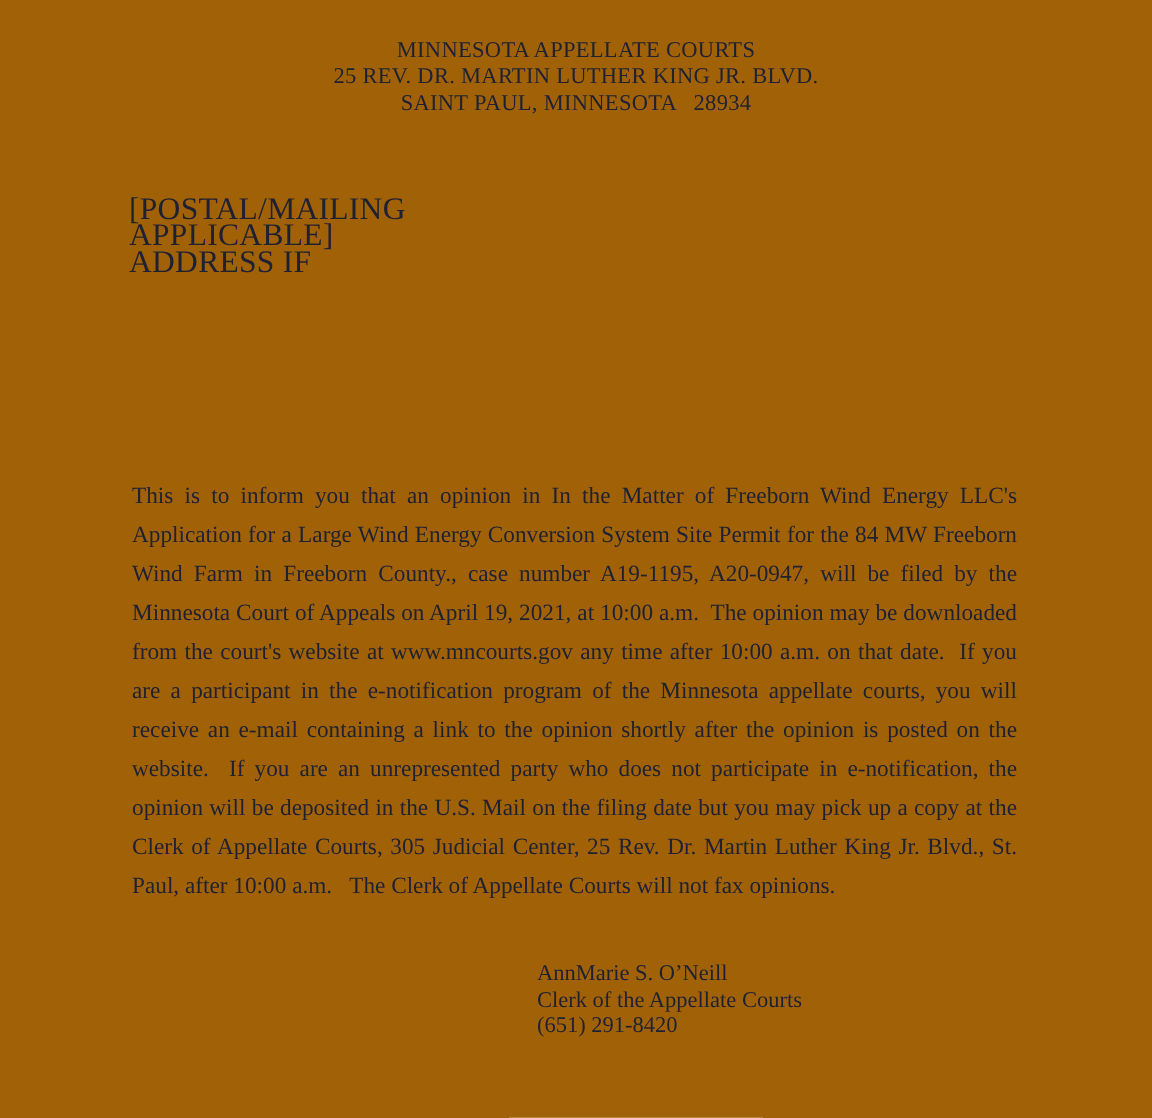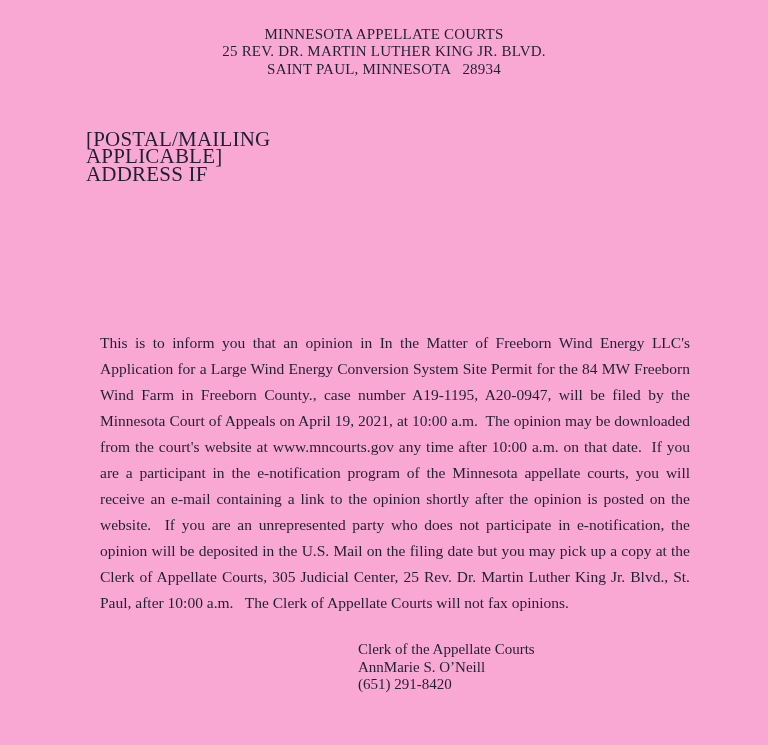--- a/index.html
+++ b/index.html
@@ -8,21 +8,21 @@
     height: 745px;
     background: #ffffff;
     font-family: "Liberation Serif", serif;
     color: #1f2133;
     position: relative;
     overflow: hidden;
   }
   .page {
     position: absolute;
     inset: 0;
-    background: #f9a8d4;
+    background: #a16207;
   }
   .letterhead {
     position: absolute;
     top: 26px;
     left: 0;
     width: 100%;
     text-align: center;
     font-size: 15px;
     line-height: 17.3px;
     letter-spacing: 0.2px;
@@ -35,21 +35,21 @@
     font-size: 21px;
     line-height: 17.4px;
     letter-spacing: 0.2px;
   }
   .recipient div { white-space: pre-wrap; }
   .body-par {
     position: absolute;
     top: 318px;
     left: 88px;
     width: 590px;
-    margin: 12px;
+    margin: 0;
     font-size: 15.5px;
     line-height: 26px;
     text-align: justify;
     white-space: pre-wrap;
   }
   .signature {
     position: absolute;
     top: 641px;
     left: 358px;
     font-size: 15px;
@@ -70,18 +70,18 @@
 
   <div class="recipient">
     <div>[POSTAL/MAILING</div>
     <div>APPLICABLE]</div>
     <div>ADDRESS IF</div>
   </div>
 
   <p class="body-par">This is to inform you that an opinion in In the Matter of Freeborn Wind Energy LLC's Application for a Large Wind Energy Conversion System Site Permit for the 84 MW Freeborn Wind Farm in Freeborn County., case number A19-1195, A20-0947, will be filed by the Minnesota Court of Appeals on April 19, 2021, at 10:00 a.m.  The opinion may be downloaded from the court's website at www.mncourts.gov any time after 10:00 a.m. on that date.  If you are a participant in the e-notification program of the Minnesota appellate courts, you will receive an e-mail containing a link to the opinion shortly after the opinion is posted on the website.  If you are an unrepresented party who does not participate in e-notification, the opinion will be deposited in the U.S. Mail on the filing date but you may pick up a copy at the Clerk of Appellate Courts, 305 Judicial Center, 25 Rev. Dr. Martin Luther King Jr. Blvd., St. Paul, after 10:00 a.m.   The Clerk of Appellate Courts will not fax opinions.</p>
 
   <div class="signature">
+    <div>AnnMarie S. O’Neill</div>
     <div>Clerk of the Appellate Courts</div>
-    <div>AnnMarie S. O’Neill</div>
     <div>(651) 291-8420</div>
   </div>
 
 </div>
 
 </body></html>

